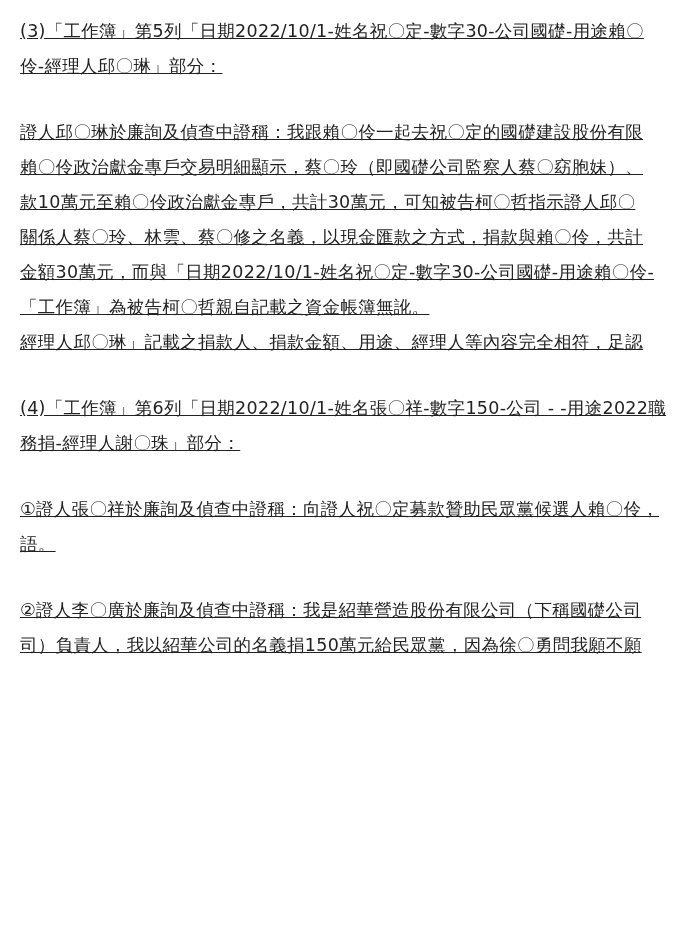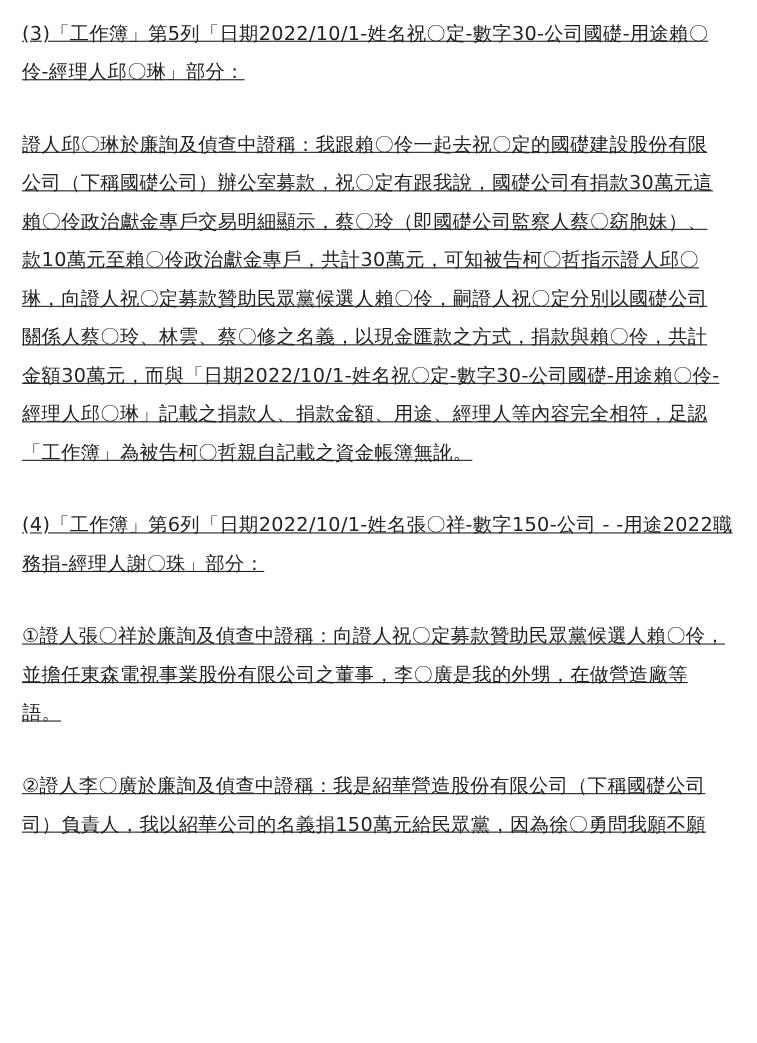--- a/index.html
+++ b/index.html
@@ -23,40 +23,37 @@
 <div class="doc">
 
   <p class="para">
     <span class="line">(3)「工作簿」第5列「日期2022/10/1-姓名祝〇定-數字30-公司國礎-用途賴〇</span>
     <span class="line">伶-經理人邱〇琳」部分：</span>
   </p>
   <div class="gap"></div>
 
   <p class="para">
     <span class="line">證人邱〇琳於廉詢及偵查中證稱：我跟賴〇伶一起去祝〇定的國礎建設股份有限</span>
-    <span class="line">公司（下稱國礎公司）辦公室募款，祝〇定有跟我說，國礎公司有捐款30萬元這</span>
     <span class="line">賴〇伶政治獻金專戶交易明細顯示，蔡〇玲（即國礎公司監察人蔡〇窈胞妹）、</span>
     <span class="line">款10萬元至賴〇伶政治獻金專戶，共計30萬元，可知被告柯〇哲指示證人邱〇</span>
-    <span class="line">琳，向證人祝〇定募款贊助民眾黨候選人賴〇伶，嗣證人祝〇定分別以國礎公司</span>
     <span class="line">關係人蔡〇玲、林雲、蔡〇修之名義，以現金匯款之方式，捐款與賴〇伶，共計</span>
     <span class="line">金額30萬元，而與「日期2022/10/1-姓名祝〇定-數字30-公司國礎-用途賴〇伶-</span>
+    <span class="line">「工作簿」為被告柯〇哲親自記載之資金帳簿無訛。</span>
     <span class="line">經理人邱〇琳」記載之捐款人、捐款金額、用途、經理人等內容完全相符，足認</span>
-    <span class="line">「工作簿」為被告柯〇哲親自記載之資金帳簿無訛。</span>
   </p>
   <div class="gap"></div>
 
   <p class="para">
     <span class="line">(4)「工作簿」第6列「日期2022/10/1-姓名張〇祥-數字150-公司 - -用途2022職</span>
     <span class="line">務捐-經理人謝〇珠」部分：</span>
   </p>
   <div class="gap"></div>
 
   <p class="para">
     <span class="line">①證人張〇祥於廉詢及偵查中證稱：向證人祝〇定募款贊助民眾黨候選人賴〇伶，</span>
-    <span class="line">並擔任東森電視事業股份有限公司之董事，李〇廣是我的外甥，在做營造廠等</span>
     <span class="line">語。</span>
   </p>
   <div class="gap"></div>
 
   <p class="para">
     <span class="line">②證人李〇廣於廉詢及偵查中證稱：我是紹華營造股份有限公司（下稱國礎公司</span>
     <span class="line">司）負責人，我以紹華公司的名義捐150萬元給民眾黨，因為徐〇勇問我願不願</span>
   </p>
 
 </div>

